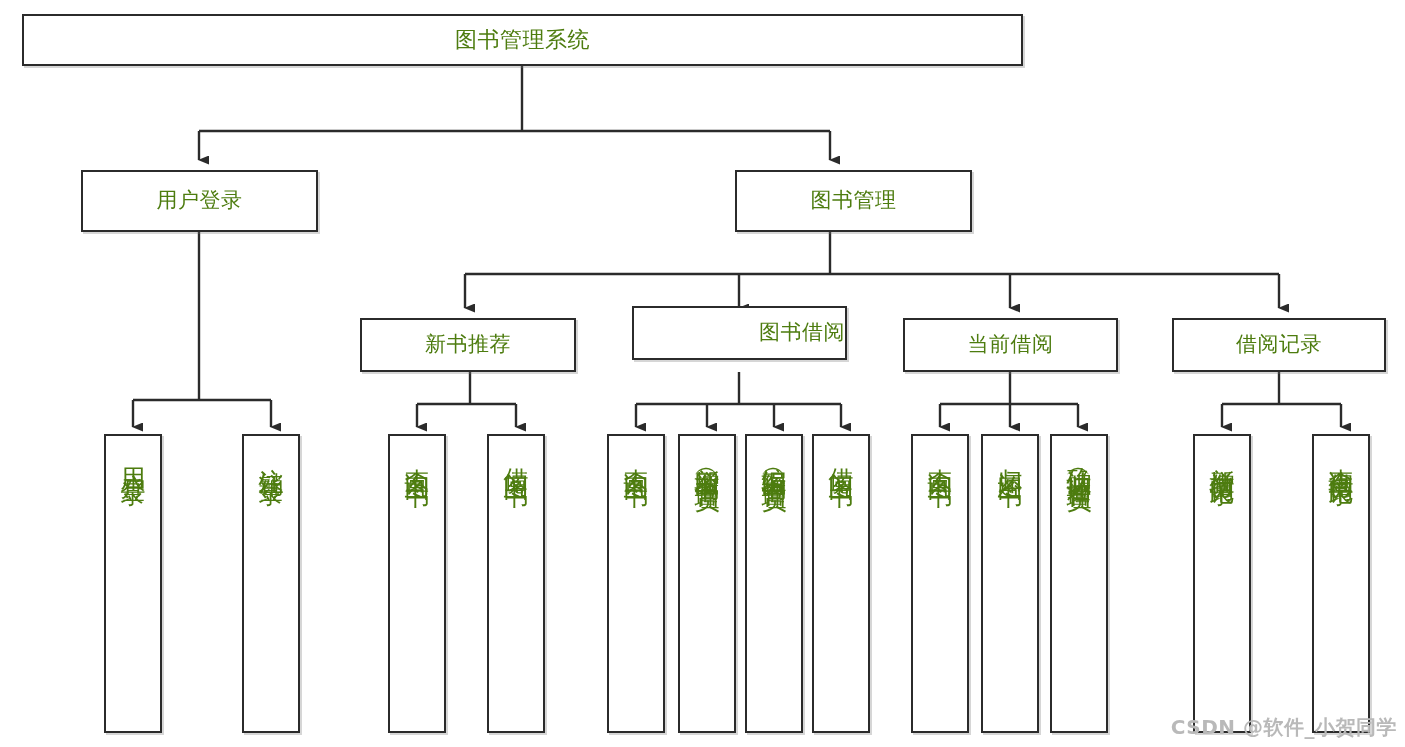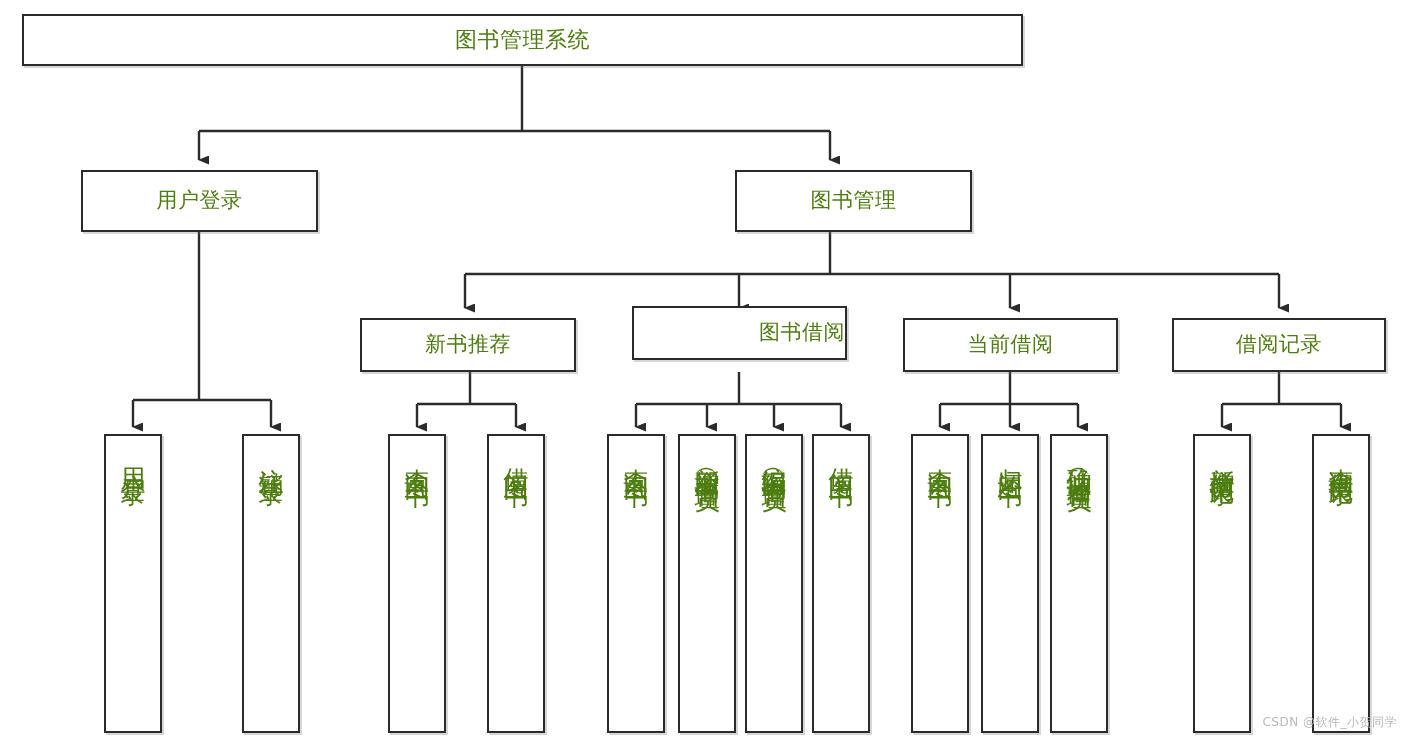--- a/index.html
+++ b/index.html
@@ -39,25 +39,26 @@
     text-orientation:upright;
     font-size:25px;
     line-height:1.0;
     letter-spacing:5px;
     white-space:nowrap;
   }
   .node.v.tall .lbl{font-size:25px;letter-spacing:3px;}
 
   #watermark{
     position:absolute;
-    right:8px;bottom:16px;
-    font-size:12px;
+    right:8px;bottom:6px;
+    font-size:20px;
     color:#b9b9b9;
     white-space:nowrap;
     letter-spacing:0.5px;
+    font-weight:bold;
   }
 </style>
 </head>
 <body>
 
 <div id="canvas">
 
   <svg class="edges" viewBox="0 0 1405 747">
     <defs>
       <marker id="arr" markerWidth="9" markerHeight="11" refX="4.5" refY="10" orient="auto" markerUnits="userSpaceOnUse">

